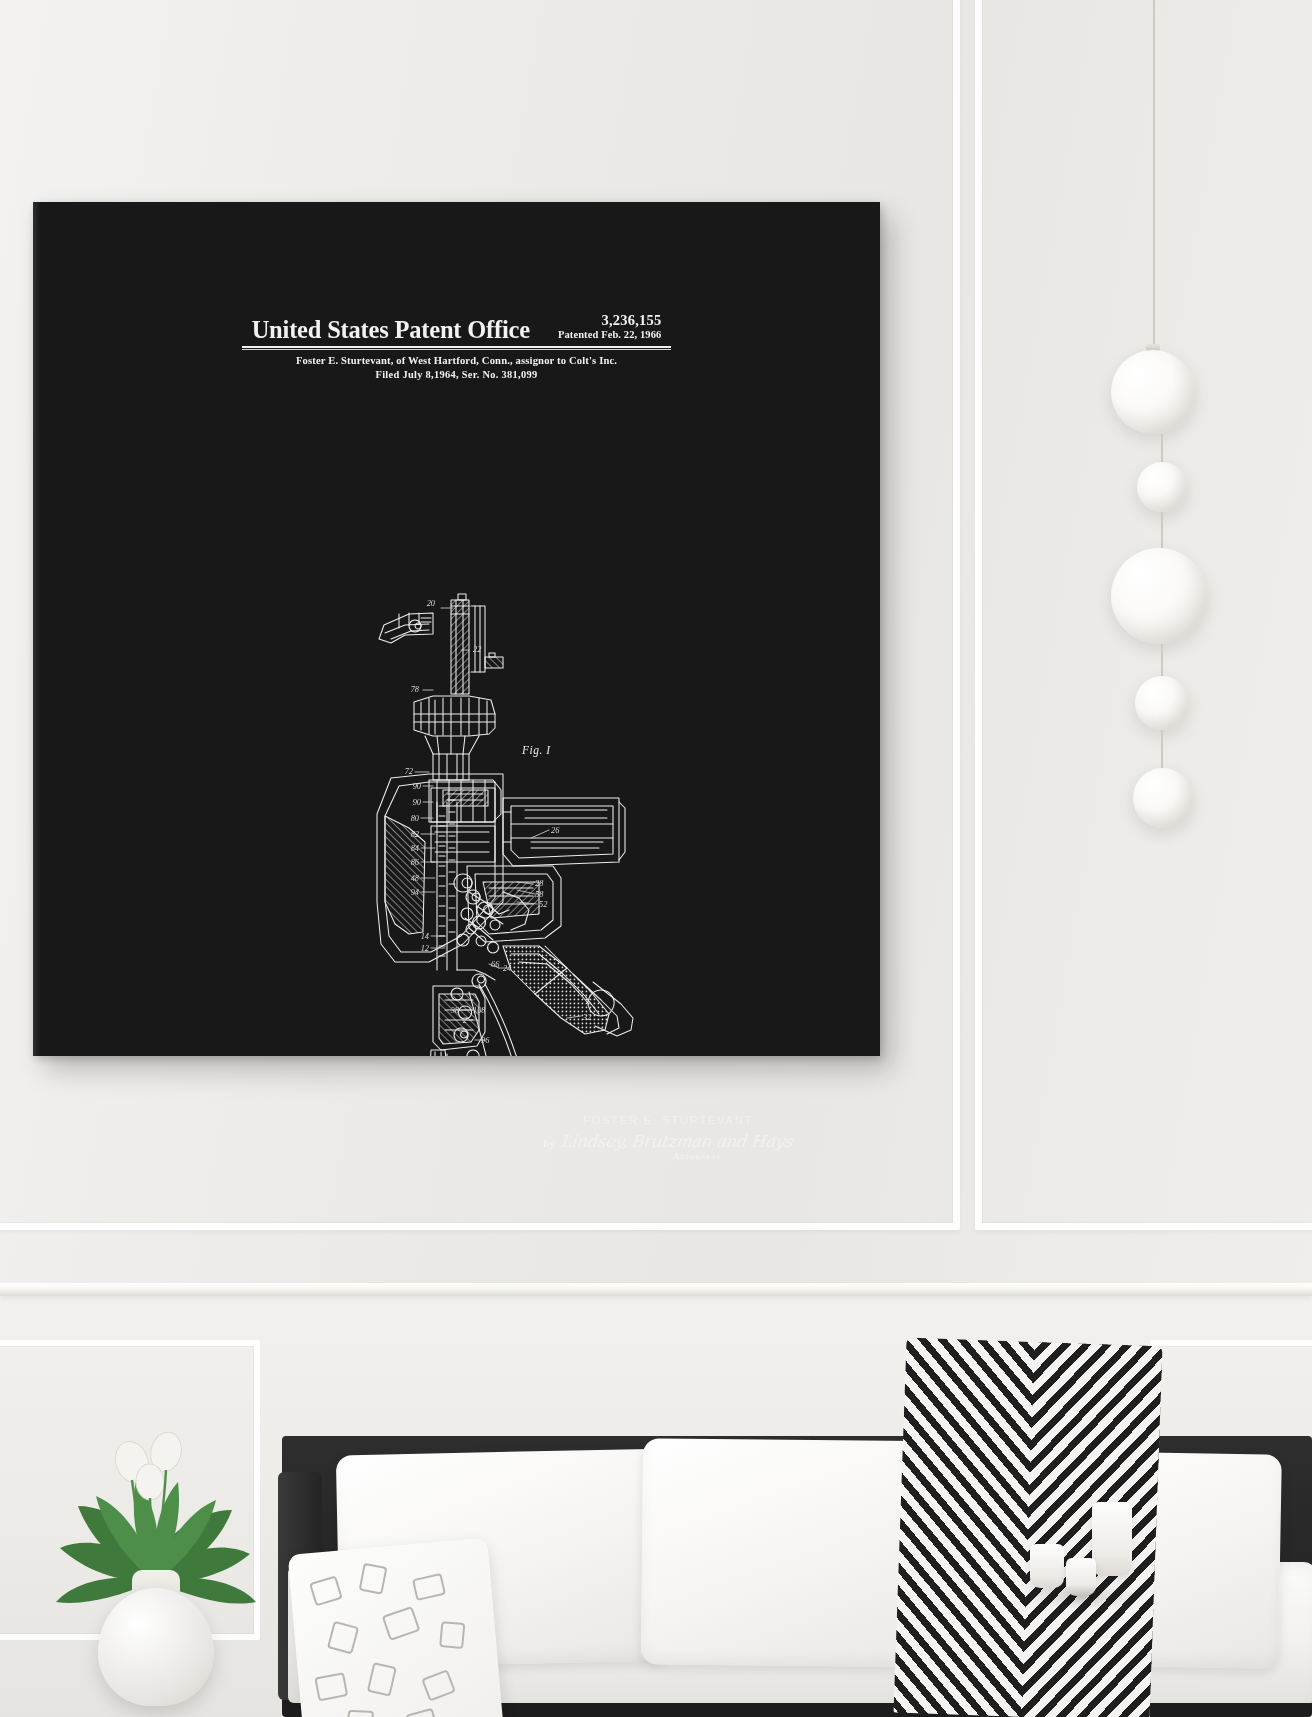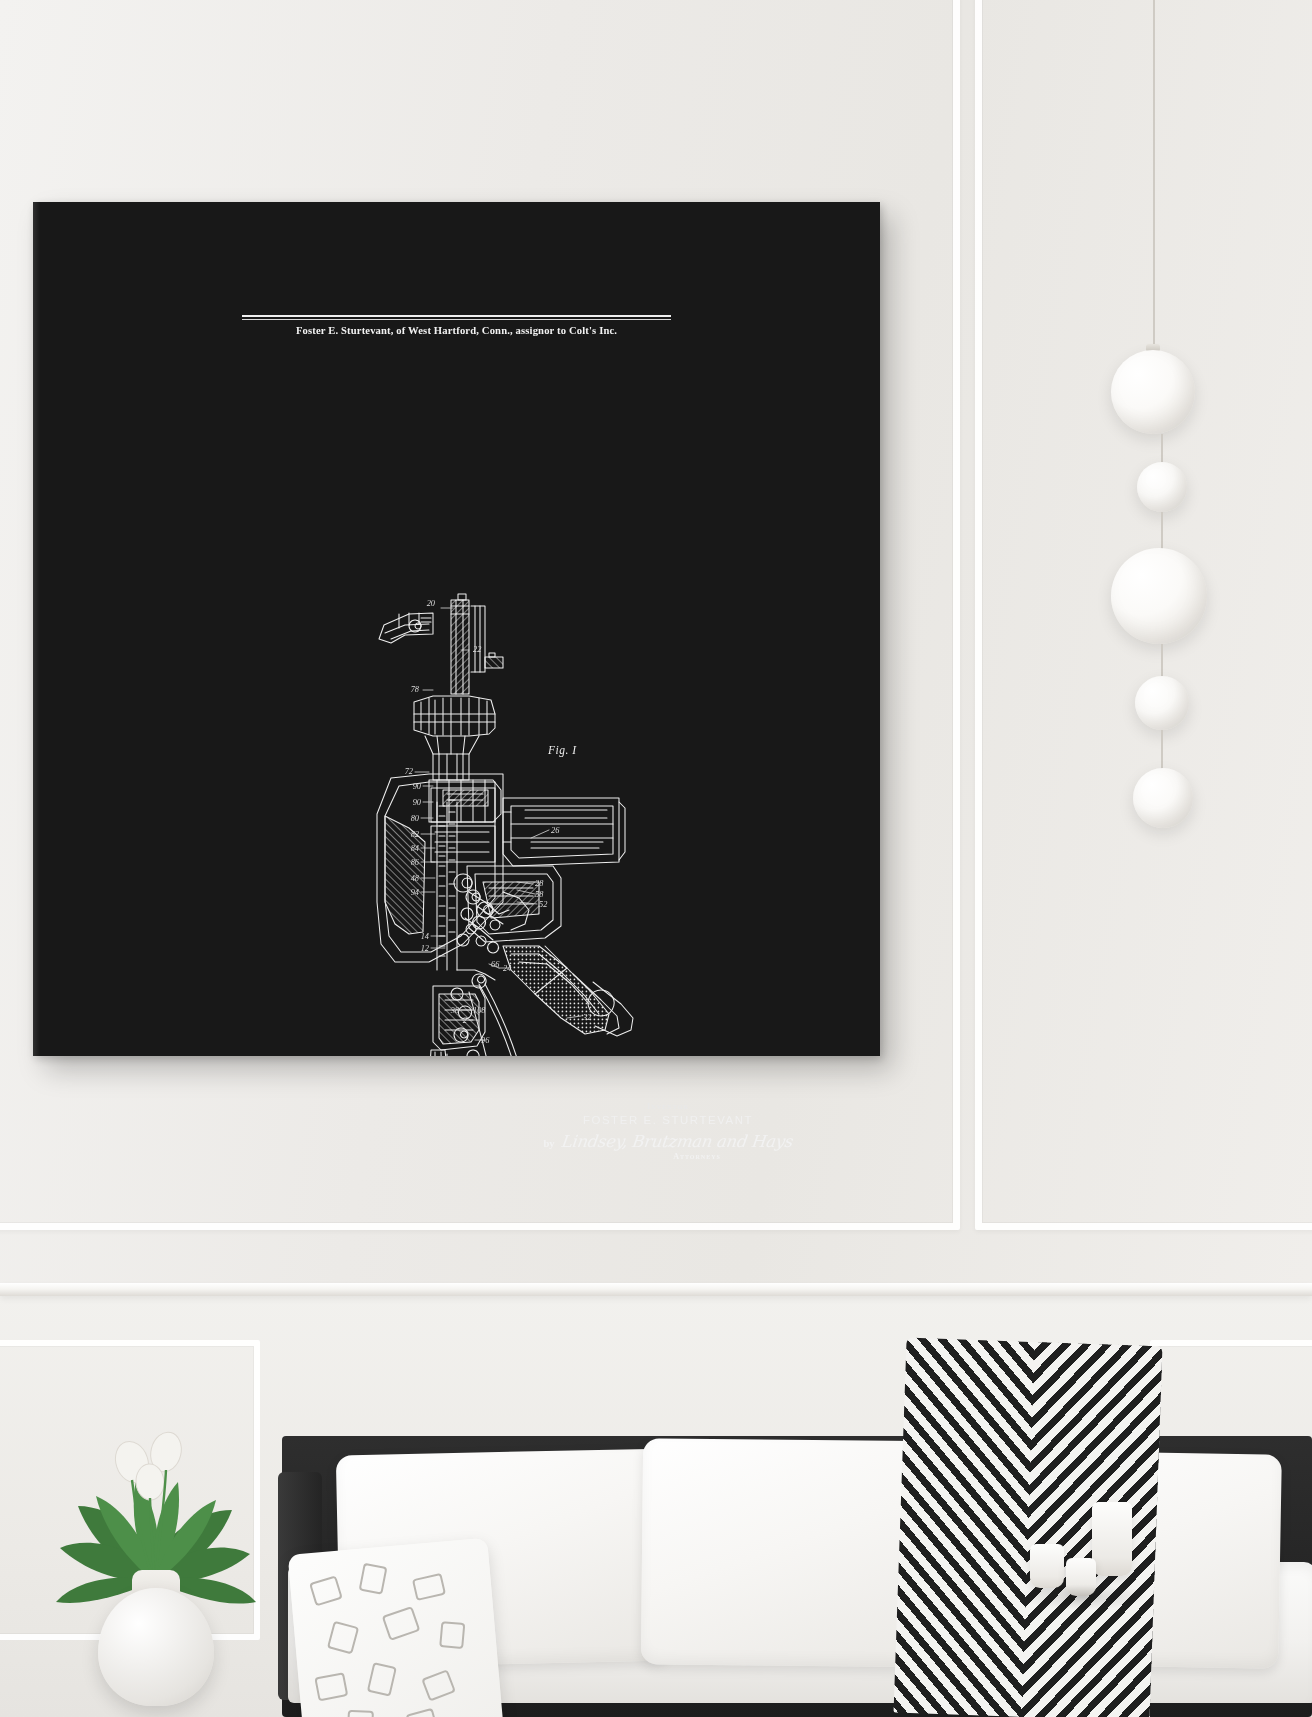--- a/index.html
+++ b/index.html
@@ -83,21 +83,21 @@
   .ph-rule-thin{ height:1px; background:#d9d9d9; margin-top:1.5px; }
   .ph-line{
     text-align:center; font-size:10.6px; font-weight:700;
     letter-spacing:.15px; margin-top:5px;
   }
   .ph-line.caps{ font-size:10.2px; letter-spacing:.35px; margin-top:3px;}
   .ph-line.filed{ font-size:10.4px; margin-top:3px; letter-spacing:.3px;}
 
   
   #fig-label{
-    position:absolute; left:515px; top:542px;
+    position:absolute; left:489px; top:542px;
     font-style:italic; font-size:11.5px; letter-spacing:.5px; color:#ededed;
   }
 
   
   #drawing{ position:absolute; left:0; top:0; width:847px; height:854px; }
 
   
   .sig{ position:absolute; left:470px; top:900px; width:330px; text-align:center;}
   .sig-inventor{
     font-size:8.2px; letter-spacing:1.1px; font-variant:small-caps;
@@ -242,25 +242,33 @@
     <div class="orb" style="left:40px; top:676px; width:54px; height:54px;"></div>
 
     <div class="cord" style="left:66px; top:730px; height:42px;"></div>
     <div class="orb" style="left:38px; top:768px; width:60px; height:60px;"></div>
   </div>
 
   <div id="art-canvas">
     <div class="patent-sheet">
 
       <div class="ph-wrap">
+        <div class="ph-row">
+          <div class="ph-title">United States Patent Office</div>
+          <div class="ph-num-block">
+            <div class="ph-num">3,236,155</div>
+            <div class="ph-pat">Patented Feb. 22, 1966</div>
+          </div>
+        </div>
         <div class="ph-rules">
           <div class="ph-rule-thick"></div>
           <div class="ph-rule-thin"></div>
         </div>
         <div class="ph-line">Foster E. Sturtevant, of West Hartford, Conn., assignor to Colt's Inc.</div>
+        <div class="ph-line filed">Filed July 8,1964, Ser. No. 381,099</div>
       </div>
 
       <div id="fig-label">Fig. I</div>
 
       <svg id="drawing" viewBox="0 0 847 854">
         <defs>
           <pattern id="hatchA" width="5" height="5" patternUnits="userSpaceOnUse" patternTransform="rotate(45)">
             <line x1="0" y1="0" x2="0" y2="5" stroke="#e8e8e8" stroke-width="1"></line>
           </pattern>
           <pattern id="hatchB" width="5" height="5" patternUnits="userSpaceOnUse" patternTransform="rotate(-45)">

